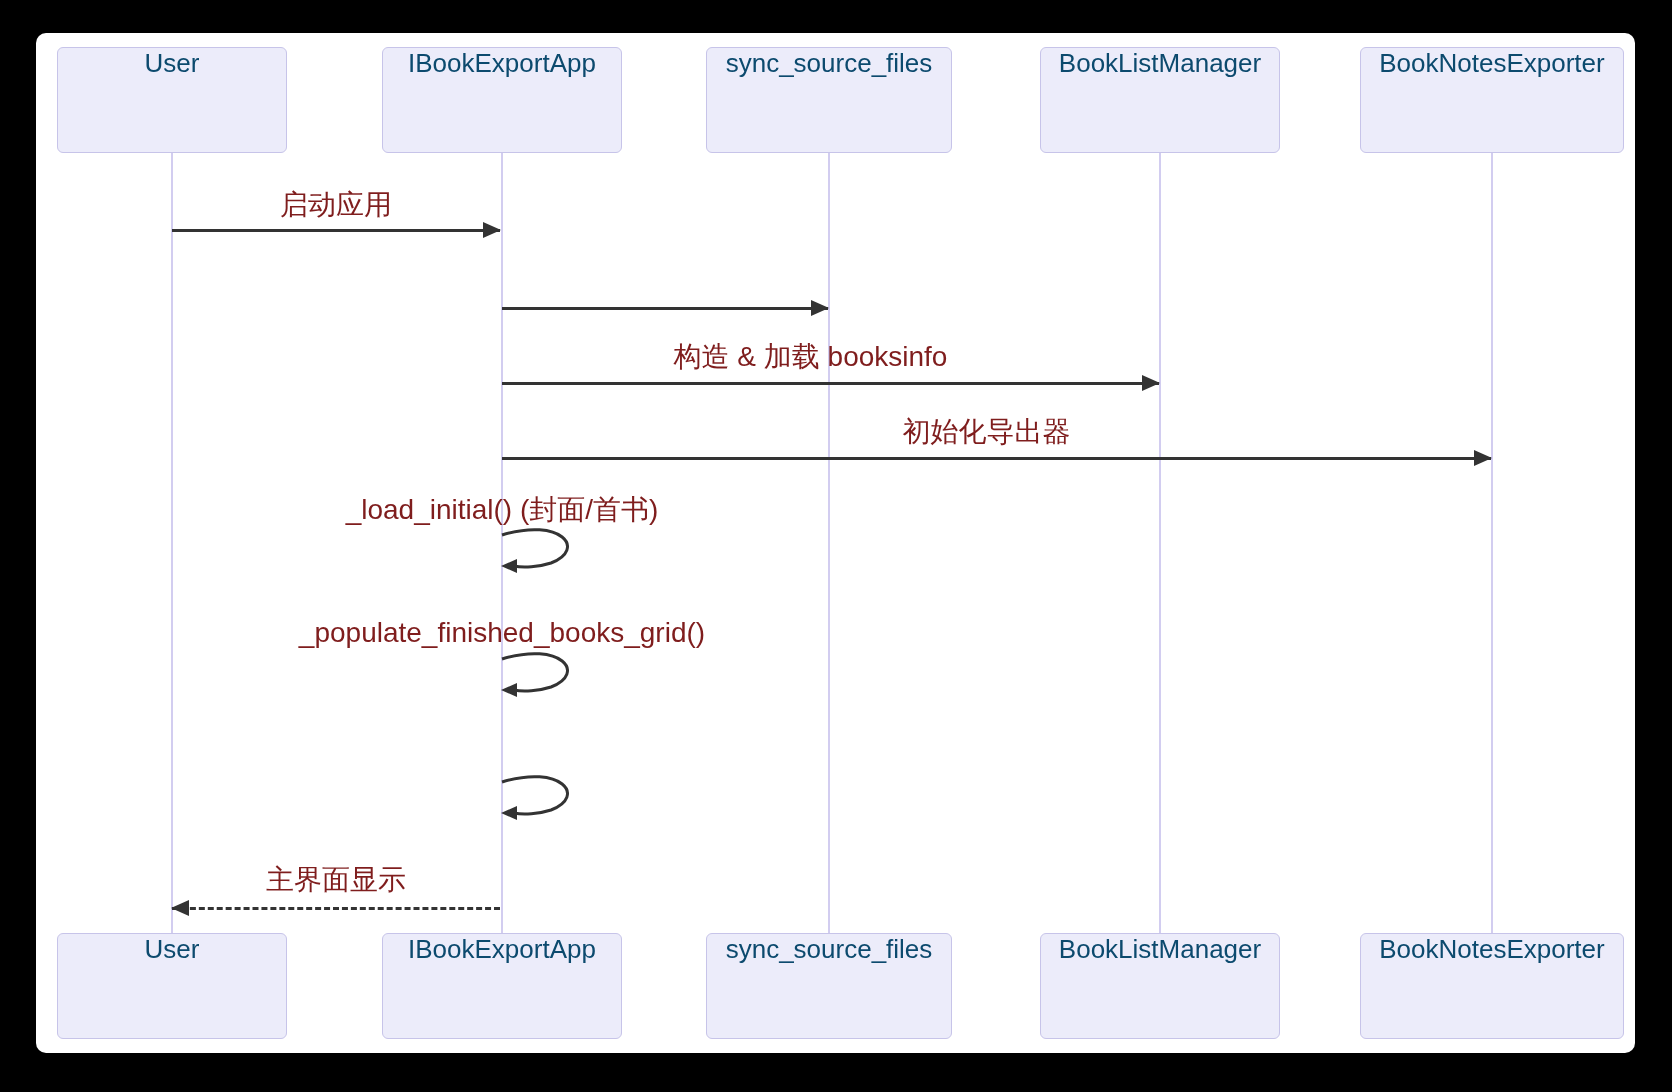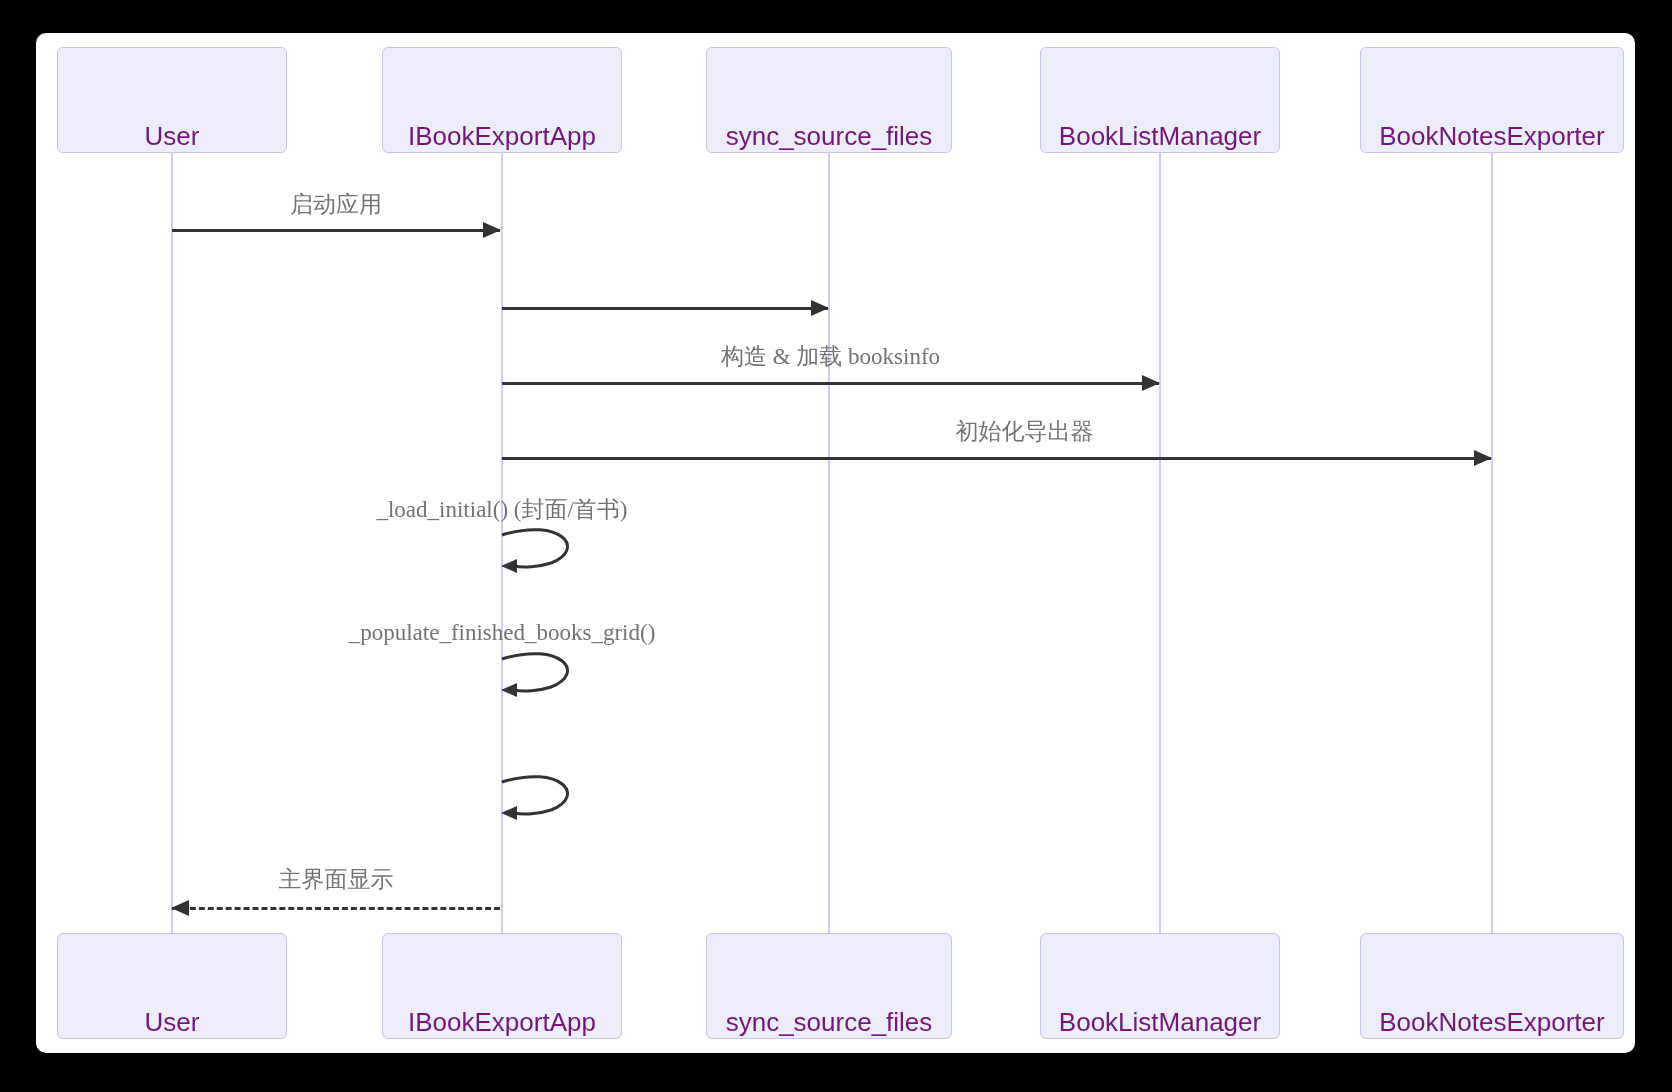--- a/index.html
+++ b/index.html
@@ -27,37 +27,36 @@
     height: 780px;
     background: #d2cdf0;
   }
   .pbox {
     position: absolute;
     height: 106px;
     background: #ececfa;
     border: 1px solid #c7c4e9;
     border-radius: 6px;
     display: flex;
-    align-items: flex-end;
+    align-items: flex-start;
     justify-content: center;
     font-size: 26px;
-    color: #701a75;
+    color: #0c4a6e;
     box-sizing: border-box;
   }
   .pbox.bottom { top: 900px; }
   .pbox.top { top: 14px; }
   .msg-label {
     position: absolute;
     height: 34px;
     line-height: 34px;
     text-align: center;
-    font-size: 23px;
-    color: #737373;
+    font-size: 28px;
+    color: #7f1d1d;
     white-space: nowrap;
-    font-family: Liberation Serif, serif;
   }
   .arrow {
     position: absolute;
     height: 0;
   }
   .arrow.solid { border-top: 3px solid #333333; }
   .arrow.dashed { border-top: 3px dashed #333333; }
   .head-right {
     position: absolute;
     right: -1px;
@@ -127,26 +126,26 @@
 
   <div class="msg-label" style="left:136px;top:155px;width:328px">启动应用</div>
   <div class="arrow solid" style="left:136px;top:196px;width:328px">
     <div class="head-right"></div>
   </div>
 
   <div class="arrow solid" style="left:466px;top:274px;width:326px">
     <div class="head-right"></div>
   </div>
 
-  <div class="msg-label" style="left:466px;top:307px;width:657px">构造 &amp; 加载 booksinfo</div>
+  <div class="msg-label" style="left:446px;top:307px;width:657px">构造 &amp; 加载 booksinfo</div>
   <div class="arrow solid" style="left:466px;top:349px;width:657px">
     <div class="head-right"></div>
   </div>
 
-  <div class="msg-label" style="left:494px;top:382px;width:989px">初始化导出器</div>
+  <div class="msg-label" style="left:456px;top:382px;width:989px">初始化导出器</div>
   <div class="arrow solid" style="left:466px;top:424px;width:989px">
     <div class="head-right"></div>
   </div>
 
   <div class="msg-label" style="left:206px;top:460px;width:520px">_load_initial() (封面/首书)</div>
   <svg class="selfloop" style="left:465px;top:494px" viewBox="0 0 88 50">
     <path d="M 1 8 C 60 -10, 86 22, 50 36 C 38 40, 22 41, 13 39" fill="none" stroke="#333333" stroke-width="3"></path>
     <polygon points="16,32 0,39 16,46" fill="#333333"></polygon>
   </svg>
 

